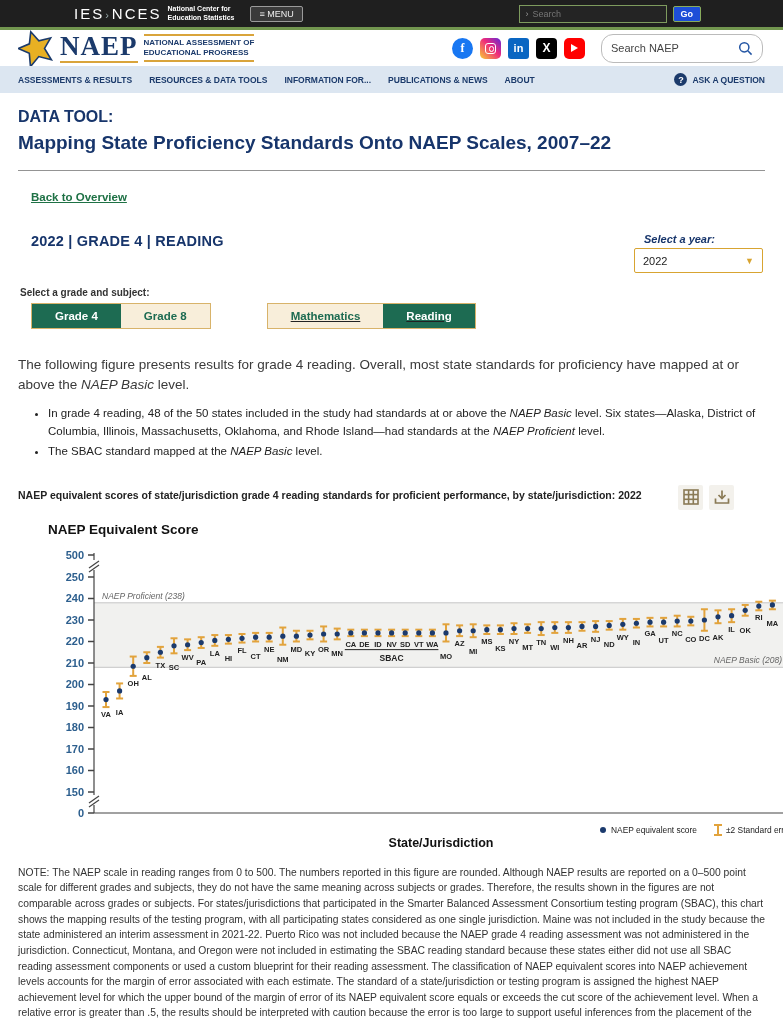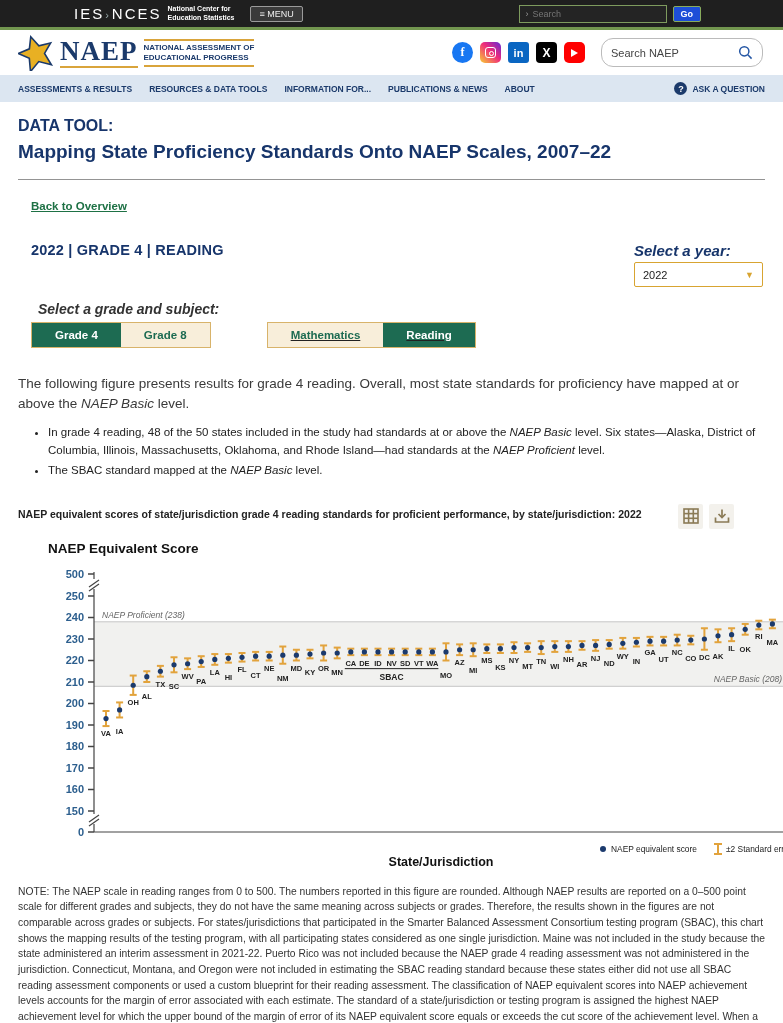--- a/index.html
+++ b/index.html
@@ -11,21 +11,21 @@
   .ies-nces { color:#fff; font-size:15px; letter-spacing:2px; font-weight:400; white-space:nowrap; }
   .ies-sep { color:#9aa; font-size:11px; margin:0 1px; }
   .nces-tagline { color:#fff; font-size:7px; font-weight:bold; line-height:1.2; }
   .menu-btn { margin-left:16px; background:#3a3a3a; border:1px solid #9a9a9a; color:#eee; font-size:9px; padding:2px 8px; border-radius:2px; cursor:pointer; white-space:nowrap; }
   .topbar-spacer { flex:1; }
   .top-search { width:148px; height:18px; background:#242424; border:1px solid #7e9b5e; color:#999; font-size:9px; display:flex; align-items:center; padding:0 6px; gap:4px; }
   .top-search input { background:transparent; border:none; outline:none; color:#bbb; font-size:9px; width:100%; font-family:"Liberation Sans",sans-serif; }
   .go-btn { margin:0 70px 0 6px; background:#1d4ed8; border:1px solid #88ab5c; color:#fff; font-size:9px; font-weight:bold; padding:2px 7px; border-radius:2px; cursor:pointer; }
 
   
-  .header { height:45px; display:flex; align-items:center; padding:0 16px; background:#fff; }
+  .header { height:36px; display:flex; align-items:center; padding:0 16px; background:#fff; }
   .naep-logo { display:flex; align-items:center; gap:6px; margin-left:2px; }
   .naep-word { font-family:"Liberation Serif", serif; color:#1b3a6b; font-size:27px; font-weight:bold; letter-spacing:1px; border-bottom:2px solid #d9a43b; line-height:1; padding-bottom:1px; }
   .naep-tagline { color:#1b3a6b; font-size:8px; font-weight:bold; line-height:1.25; border-top:2px solid #d9a43b; border-bottom:2px solid #d9a43b; padding:2px 0; }
   .header-spacer { flex:1; }
   .social-row { display:flex; align-items:center; gap:7px; }
   .soc { width:21px; height:21px; display:flex; align-items:center; justify-content:center; font-weight:bold; color:#fff; font-size:12px; cursor:pointer; }
   .soc.fb { background:#1877f2; border-radius:50%; font-family:"Liberation Serif",serif; }
   .soc.ig { background:linear-gradient(45deg,#f9ce34,#ee2a7b 55%,#6228d7); border-radius:5px; }
   .ig-cam { width:11px; height:11px; border:1.7px solid #fff; border-radius:3px; position:relative; }
   .ig-cam::after { content:""; position:absolute; left:2.6px; top:2.6px; width:3.5px; height:3.5px; border:1.4px solid #fff; border-radius:50%; }
@@ -47,25 +47,25 @@
   
   .main { padding: 0 18px; }
   .kicker { color:#17356b; font-size:16px; font-weight:bold; margin-top:15px; }
   .page-title { color:#17356b; font-size:19px; font-weight:bold; margin-top:6px; }
   .divider { border:none; border-top:1px solid #949494; margin:16px 0 0 0; }
   .back-link { display:inline-block; margin:20px 0 0 13px; color:#1e7145; font-weight:bold; font-size:11.5px; text-decoration:underline; cursor:pointer; }
 
   .section-row { display:flex; justify-content:space-between; align-items:flex-start; margin-top:28px; padding-left:13px; }
   .section-heading { color:#17356b; font-size:14.5px; font-weight:bold; letter-spacing:.2px; }
   .year-box { width:129px; margin-right:2px; }
-  .year-label { font-size:15px; font-weight:bold; font-style:italic; color:#17356b; }
+  .year-label { font-size:11px; font-weight:bold; font-style:italic; color:#17356b;margin-left:10px; }
   .year-select { margin-top:3px; height:25px; border:1.5px solid #d8a431; border-radius:2px; background:#fff; display:flex; align-items:center; justify-content:space-between; padding:0 8px; font-size:11px; color:#222; cursor:pointer; }
   .caret { color:#d8a431; font-size:9px; }
 
-  .grade-label { margin:14px 0 5px 20px; font-size:14px; font-weight:bold; font-style:italic; color:#333; }
+  .grade-label { margin:14px 0 5px 2px; font-size:10px; font-weight:bold; color:#333; }
   .btn-row { display:flex; padding-left:13px; }
   .toggle-group { display:inline-flex; border:1px solid #d8b36a; background:#f8eeda; }
   .toggle-group.second { margin-left:56px;text-decoration:underline; }
   .toggle { font-size:11.5px; font-weight:bold; padding:6px 23px; cursor:pointer; }
   .toggle.active { background:#1d6b52; color:#fff; }
   .toggle.inactive { background:#f8eeda; color:#1d6b52; }
 
   .intro { margin-top:26px; font-size:13.5px; line-height:1.5; color:#3a3a3a; }
   .bullets { margin:8px 0 0 30px; font-size:11.5px; line-height:1.6; color:#222; }
   .bullets li { margin-bottom:2px; }

